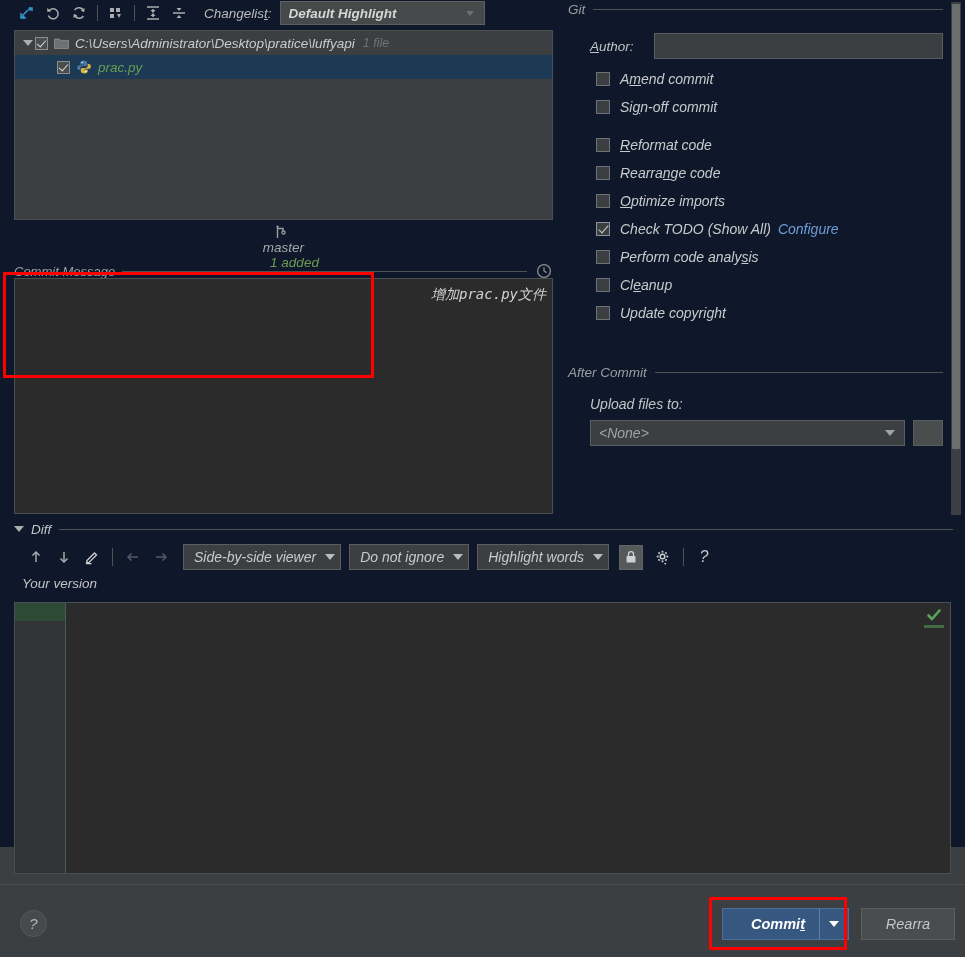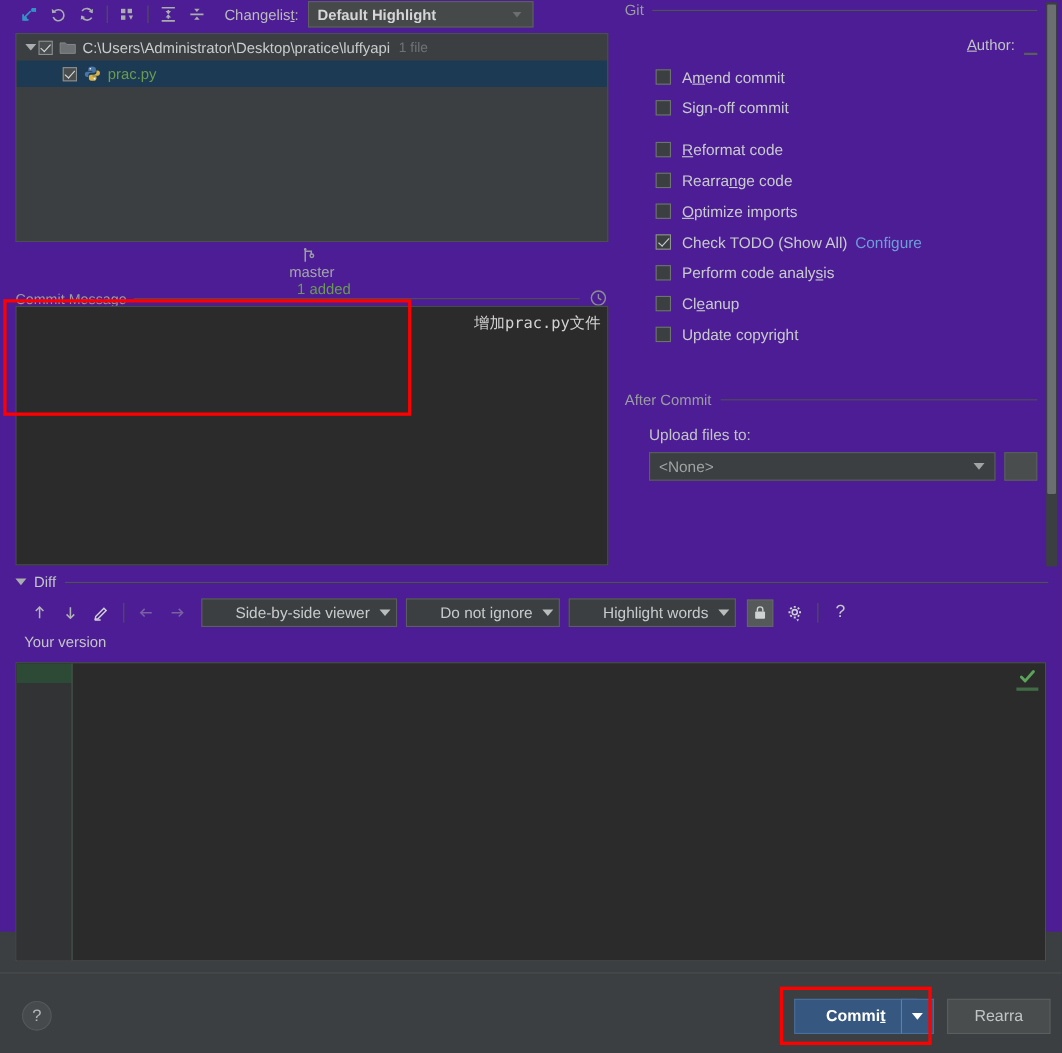--- a/index.html
+++ b/index.html
@@ -6,21 +6,21 @@
   html, body {
     margin: 0; padding: 0;
     width: 965px; height: 957px;
     overflow: hidden;
     background: #3c3f41;
     font-family: "Liberation Sans", "DejaVu Sans", sans-serif;
     font-size: 13px;
     color: #bbbbbb;
     -webkit-font-smoothing: antialiased;
   }
-  #app { position: relative; width: 965px; height: 847px; background: #4c1d95; }
+  #app { position: relative; width: 965px; height: 847px; background: #0f172a; font-style: italic; }
 
   
   .left-col { position: absolute; left: 0; top: 0; width: 560px; height: 880px; }
 
   
   .vcs-toolbar {
     position: absolute; left: 0; top: 0; width: 560px; height: 26px;
     display: flex; align-items: center; gap: 0px; padding-left: 14px;
   }
   .tb-icon {
@@ -90,22 +90,22 @@
     white-space: pre-wrap; cursor: text;
   }
 
   
   .right-col { position: absolute; left: 560px; top: 0; width: 405px; height: 517px;
     overflow: hidden; }
   .grp-legend-row { display: flex; align-items: center; padding-right: 22px; }
   .grp-legend { color: #9a9ea0; font-size: 13.5px; padding-right: 8px; white-space: nowrap; }
   .grp-rule { flex: 1; height: 1px; background: #4e5253; }
 
-  .author-row { display: flex; align-items: flex-end; margin-top: 16px; padding-left: 30px;
-    padding-right: 22px; flex-direction: column; }
+  .author-row { display: flex; align-items: center; margin-top: 16px; padding-left: 30px;
+    padding-right: 22px; }
   .author-lbl { color: #c2c5c6; font-size: 13.5px; width: 64px; }
   .author-lbl u { text-decoration: underline; }
   .author-input {
     flex: 1; height: 26px; background: #3c3f41; border: 1px solid #5a5e5f;
     color: #d3d3d3; font-size: 13.5px; padding: 0 5px; cursor: text;
   }
 
   .chk-row { display: flex; align-items: center; height: 28px; padding-left: 36px; cursor: pointer; }
   .chk-box {
     width: 14px; height: 14px; border: 1px solid #6e7273; background: #3c3f41;
@@ -150,21 +150,21 @@
 
   .diff-toolbar { display: flex; align-items: center; height: 34px; padding-left: 22px; gap: 0; }
   .dt-ico { width: 28px; height: 26px; display: flex; align-items: center; justify-content: center;
     cursor: pointer; }
   .dt-ico.dim { opacity: 0.45; }
   .dt-sep { width: 1px; height: 18px; background: #4f5355; margin: 0 6px; }
   .dt-combo {
     height: 26px; border: 1px solid #5a5e5f; background: #3c3f41;
     display: flex; align-items: center; padding: 0 5px 0 10px; margin-left: 8px; cursor: pointer;
   }
-  .dt-combo .txt { color: #c8cbcc; font-size: 14px; white-space: nowrap; margin-left: 20px; }
+  .dt-combo .txt { color: #c8cbcc; font-size: 14px; white-space: nowrap; }
   .dt-combo .arr { width: 0; height: 0; border-left: 5px solid transparent;
     border-right: 5px solid transparent; border-top: 6px solid #b8bcbd; margin-left: 9px; }
   .dt-lock { width: 24px; height: 25px; background: #55595a; border: 1px solid #616566;
     display: flex; align-items: center; justify-content: center; margin-left: 10px; cursor: pointer; }
 
   .your-version { color: #c2c5c6; font-size: 13.5px; padding-left: 22px; height: 22px;
     line-height: 20px; }
 
   .editor-wrap { position: absolute; left: 14px; top: 84px; width: 937px; height: 272px;
     background: #2b2b2b; border: 1px solid #4b4f50; overflow: hidden; }

